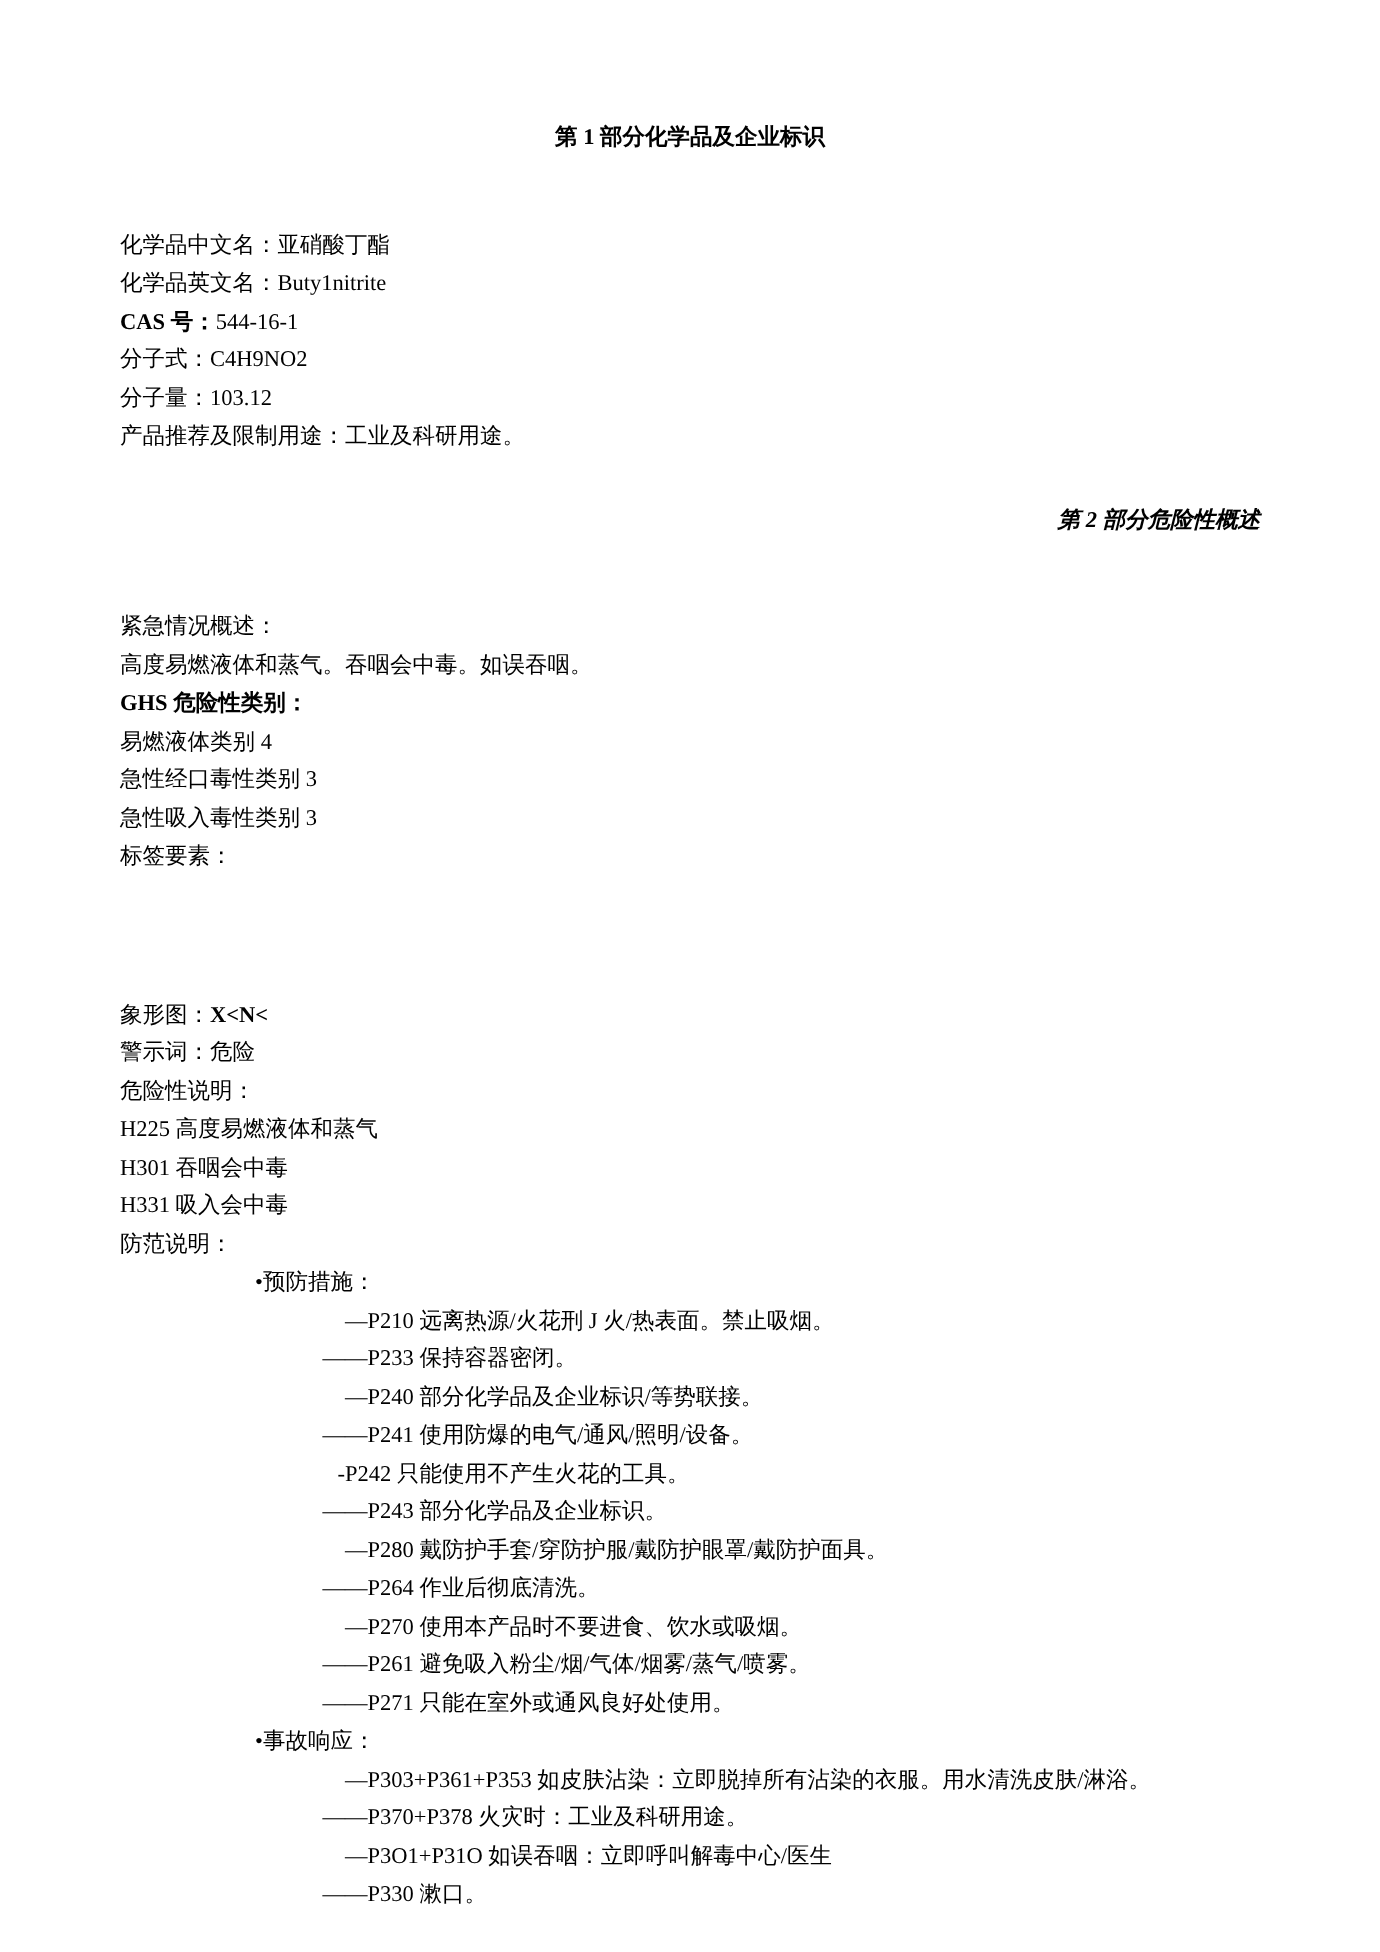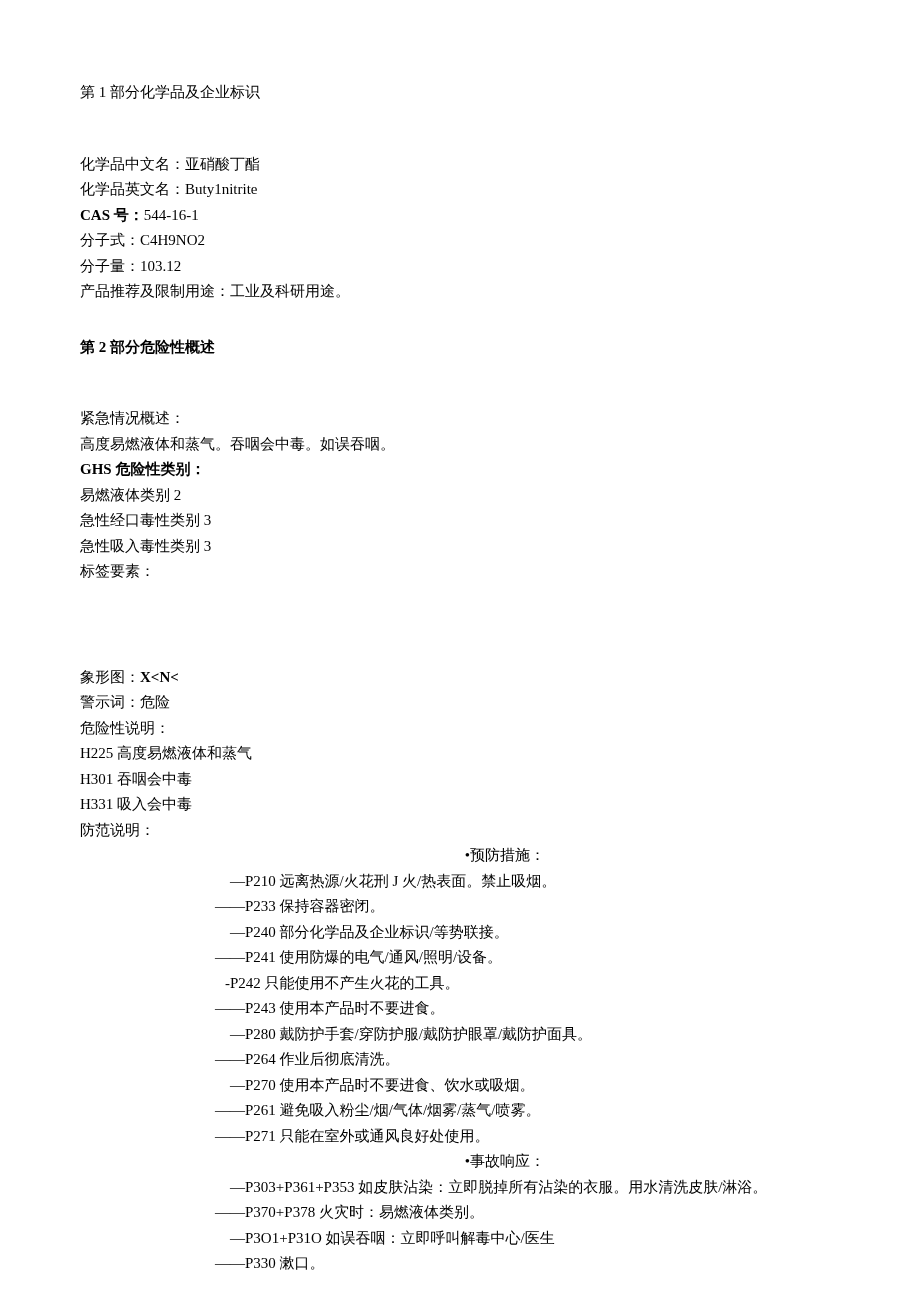--- a/index.html
+++ b/index.html
@@ -7,35 +7,37 @@
       font-size: 15px;
       line-height: 1.7;
       color: #000;
       background: #fff;
       margin: 0;
       padding: 70px 80px;
       width: 920px;
       box-sizing: border-box;
     }
     .section-title {
-      font-weight: normal;
+      text-align: center;
+      font-weight: bold;
       margin: 10px 0 30px 0;
     }
     .section-title2 {
-      text-align: left;
+      text-align: right;
       font-weight: bold;
       margin: 30px 0 30px 0;
+      font-style: italic;
     }
     .row { margin: 0; }
     .bold { font-weight: bold; text-align: right; }
     .en-label { font-family: Liberation Serif, serif; font-weight: bold; }
     .indent2 { padding-left: 150px; font-family: Liberation Serif, serif; }
     .indent2b { padding-left: 135px; }
     .indent2c { padding-left: 145px; }
-    .bullet { padding-left: 90px; text-align: center; }
+    .bullet { padding-left: 90px; }
     .spacer { height: 80px; }
     .section-gap { height: 16px; }
   </style>
 </head>
 <body>
 
 <div class="section-title">第 1 部分化学品及企业标识</div>
 
 <div class="section-gap"></div>
 
@@ -60,21 +62,21 @@
 
 <div class="section-title2">第 2 部分危险性概述</div>
 
 <div class="section-gap"></div>
 
 <div class="row">紧急情况概述：</div>
 <div class="row">高度易燃液体和蒸气。吞咽会中毒。如误吞咽。</div>
 <div class="row">
   <span class="en-label">GHS 危险性类别：</span>
 </div>
-<div class="row">易燃液体类别 2</div>
+<div class="row">易燃液体类别 4</div>
 <div class="row">急性经口毒性类别 3</div>
 <div class="row">急性吸入毒性类别 3</div>
 <div class="row">标签要素：</div>
 
 <div class="spacer"></div>
 
 <div class="row">
   <span>象形图：</span><span class="bold">X&lt;N&lt;</span>
 </div>
 <div class="row">
@@ -85,24 +87,24 @@
 <div class="row">H301 吞咽会中毒</div>
 <div class="row">H331 吸入会中毒</div>
 <div class="row">防范说明：</div>
 
 <div class="bullet">•预防措施：</div>
 <div class="indent2">—P210 远离热源/火花刑 J 火/热表面。禁止吸烟。</div>
 <div class="indent2b">——P233 保持容器密闭。</div>
 <div class="indent2">—P240 部分化学品及企业标识/等势联接。</div>
 <div class="indent2b">——P241 使用防爆的电气/通风/照明/设备。</div>
 <div class="indent2c">-P242 只能使用不产生火花的工具。</div>
-<div class="indent2b">——P243 使用本产品时不要进食。</div>
+<div class="indent2b">——P243 部分化学品及企业标识。</div>
 <div class="indent2">—P280 戴防护手套/穿防护服/戴防护眼罩/戴防护面具。</div>
 <div class="indent2b">——P264 作业后彻底清洗。</div>
 <div class="indent2">—P270 使用本产品时不要进食、饮水或吸烟。</div>
 <div class="indent2b">——P261 避免吸入粉尘/烟/气体/烟雾/蒸气/喷雾。</div>
 <div class="indent2b">——P271 只能在室外或通风良好处使用。</div>
 
 <div class="bullet">•事故响应：</div>
 <div class="indent2">—P303+P361+P353 如皮肤沾染：立即脱掉所有沾染的衣服。用水清洗皮肤/淋浴。</div>
-<div class="indent2b">——P370+P378 火灾时：易燃液体类别。</div>
+<div class="indent2b">——P370+P378 火灾时：工业及科研用途。</div>
 <div class="indent2">—P3O1+P31O 如误吞咽：立即呼叫解毒中心/医生</div>
 <div class="indent2b">——P330 漱口。</div>
 
 </body></html>

